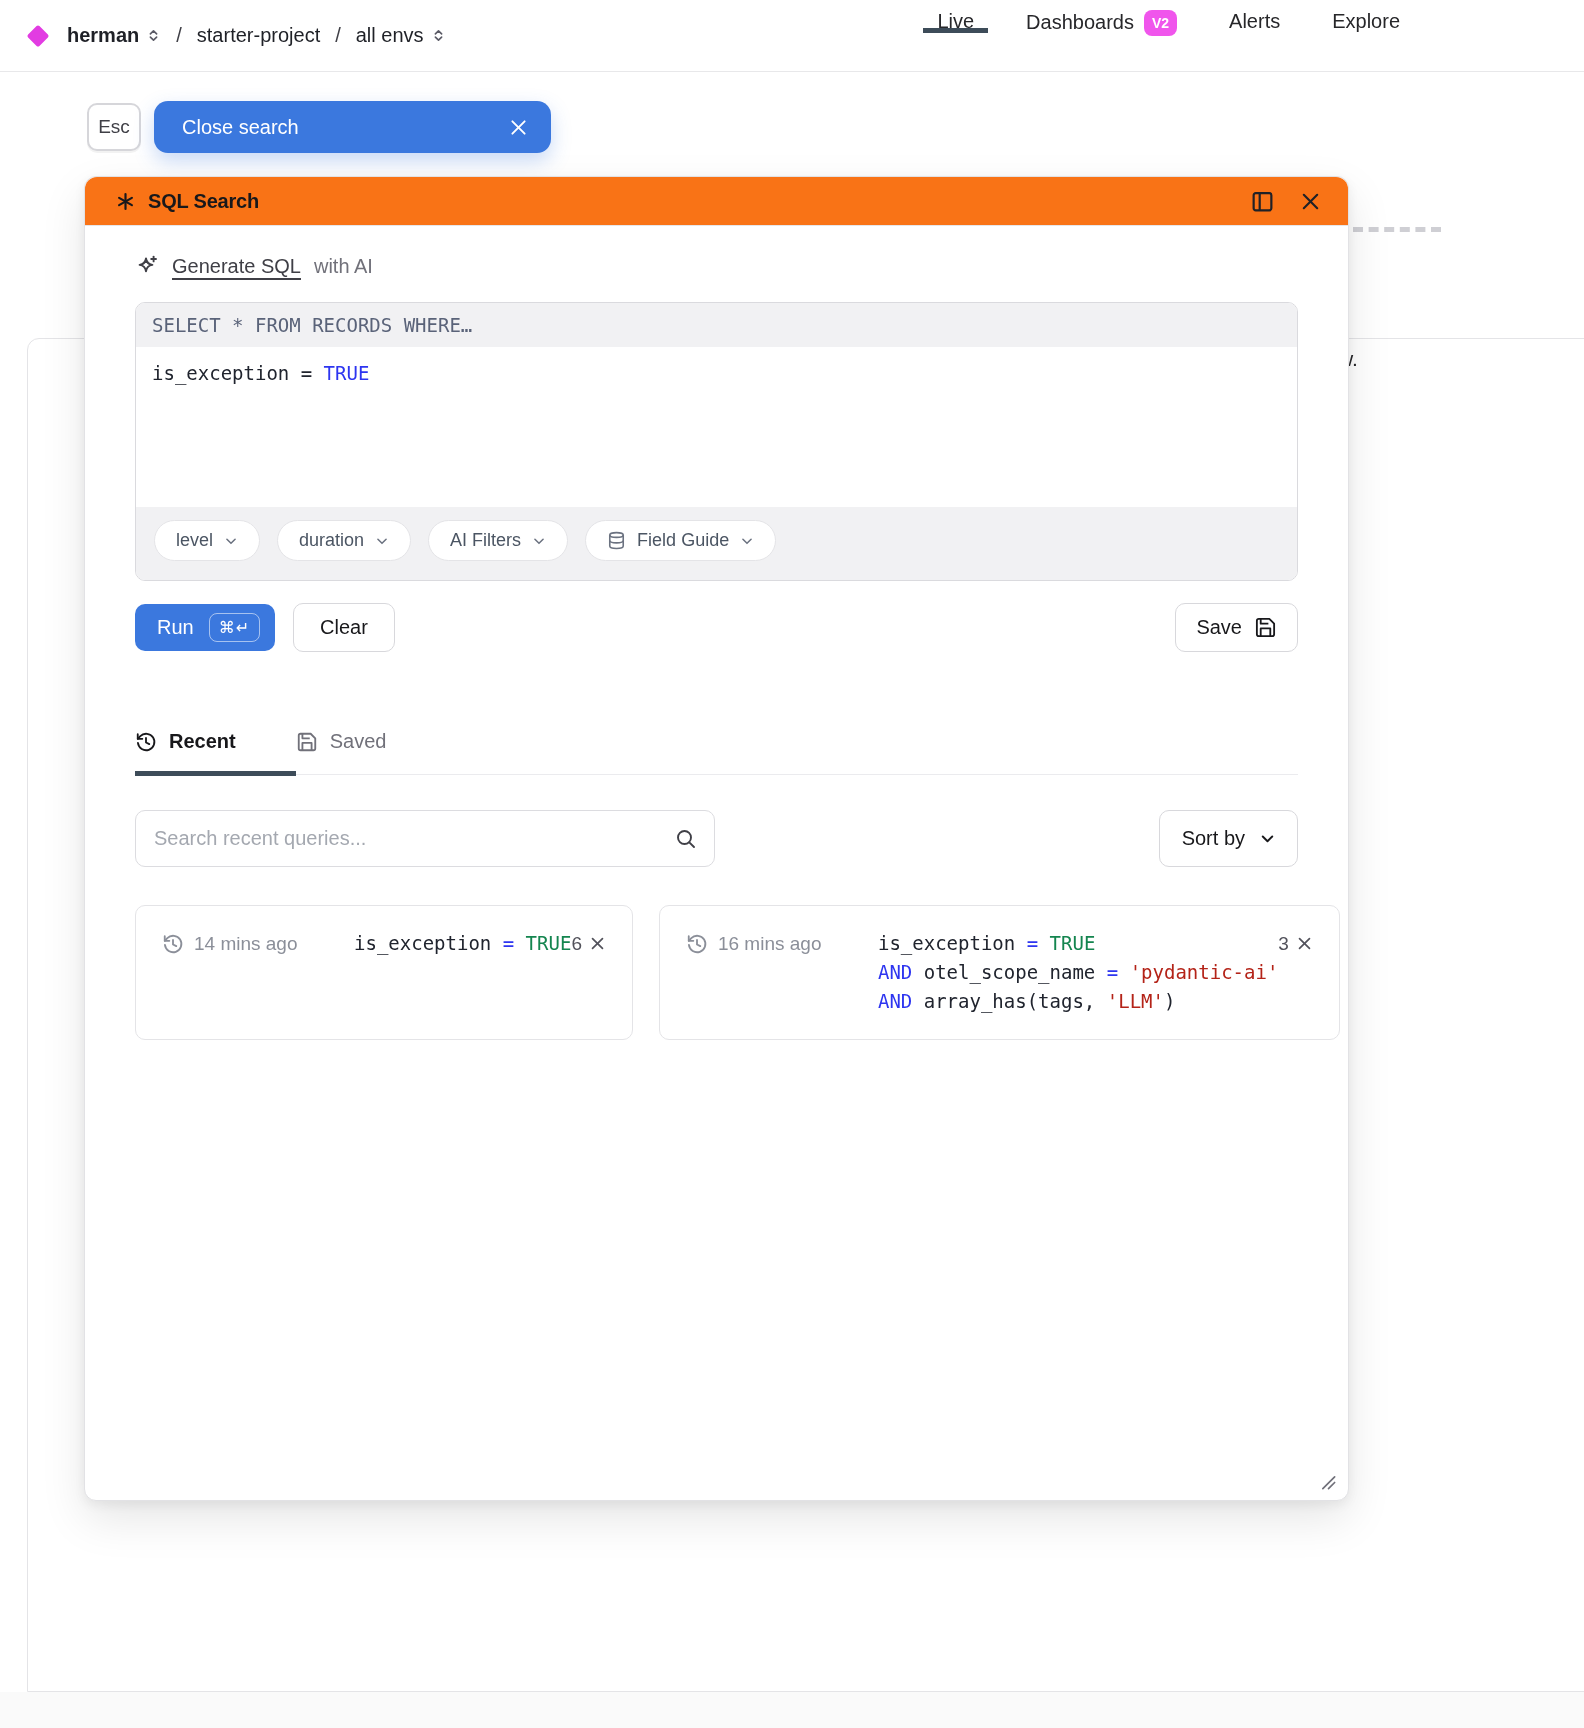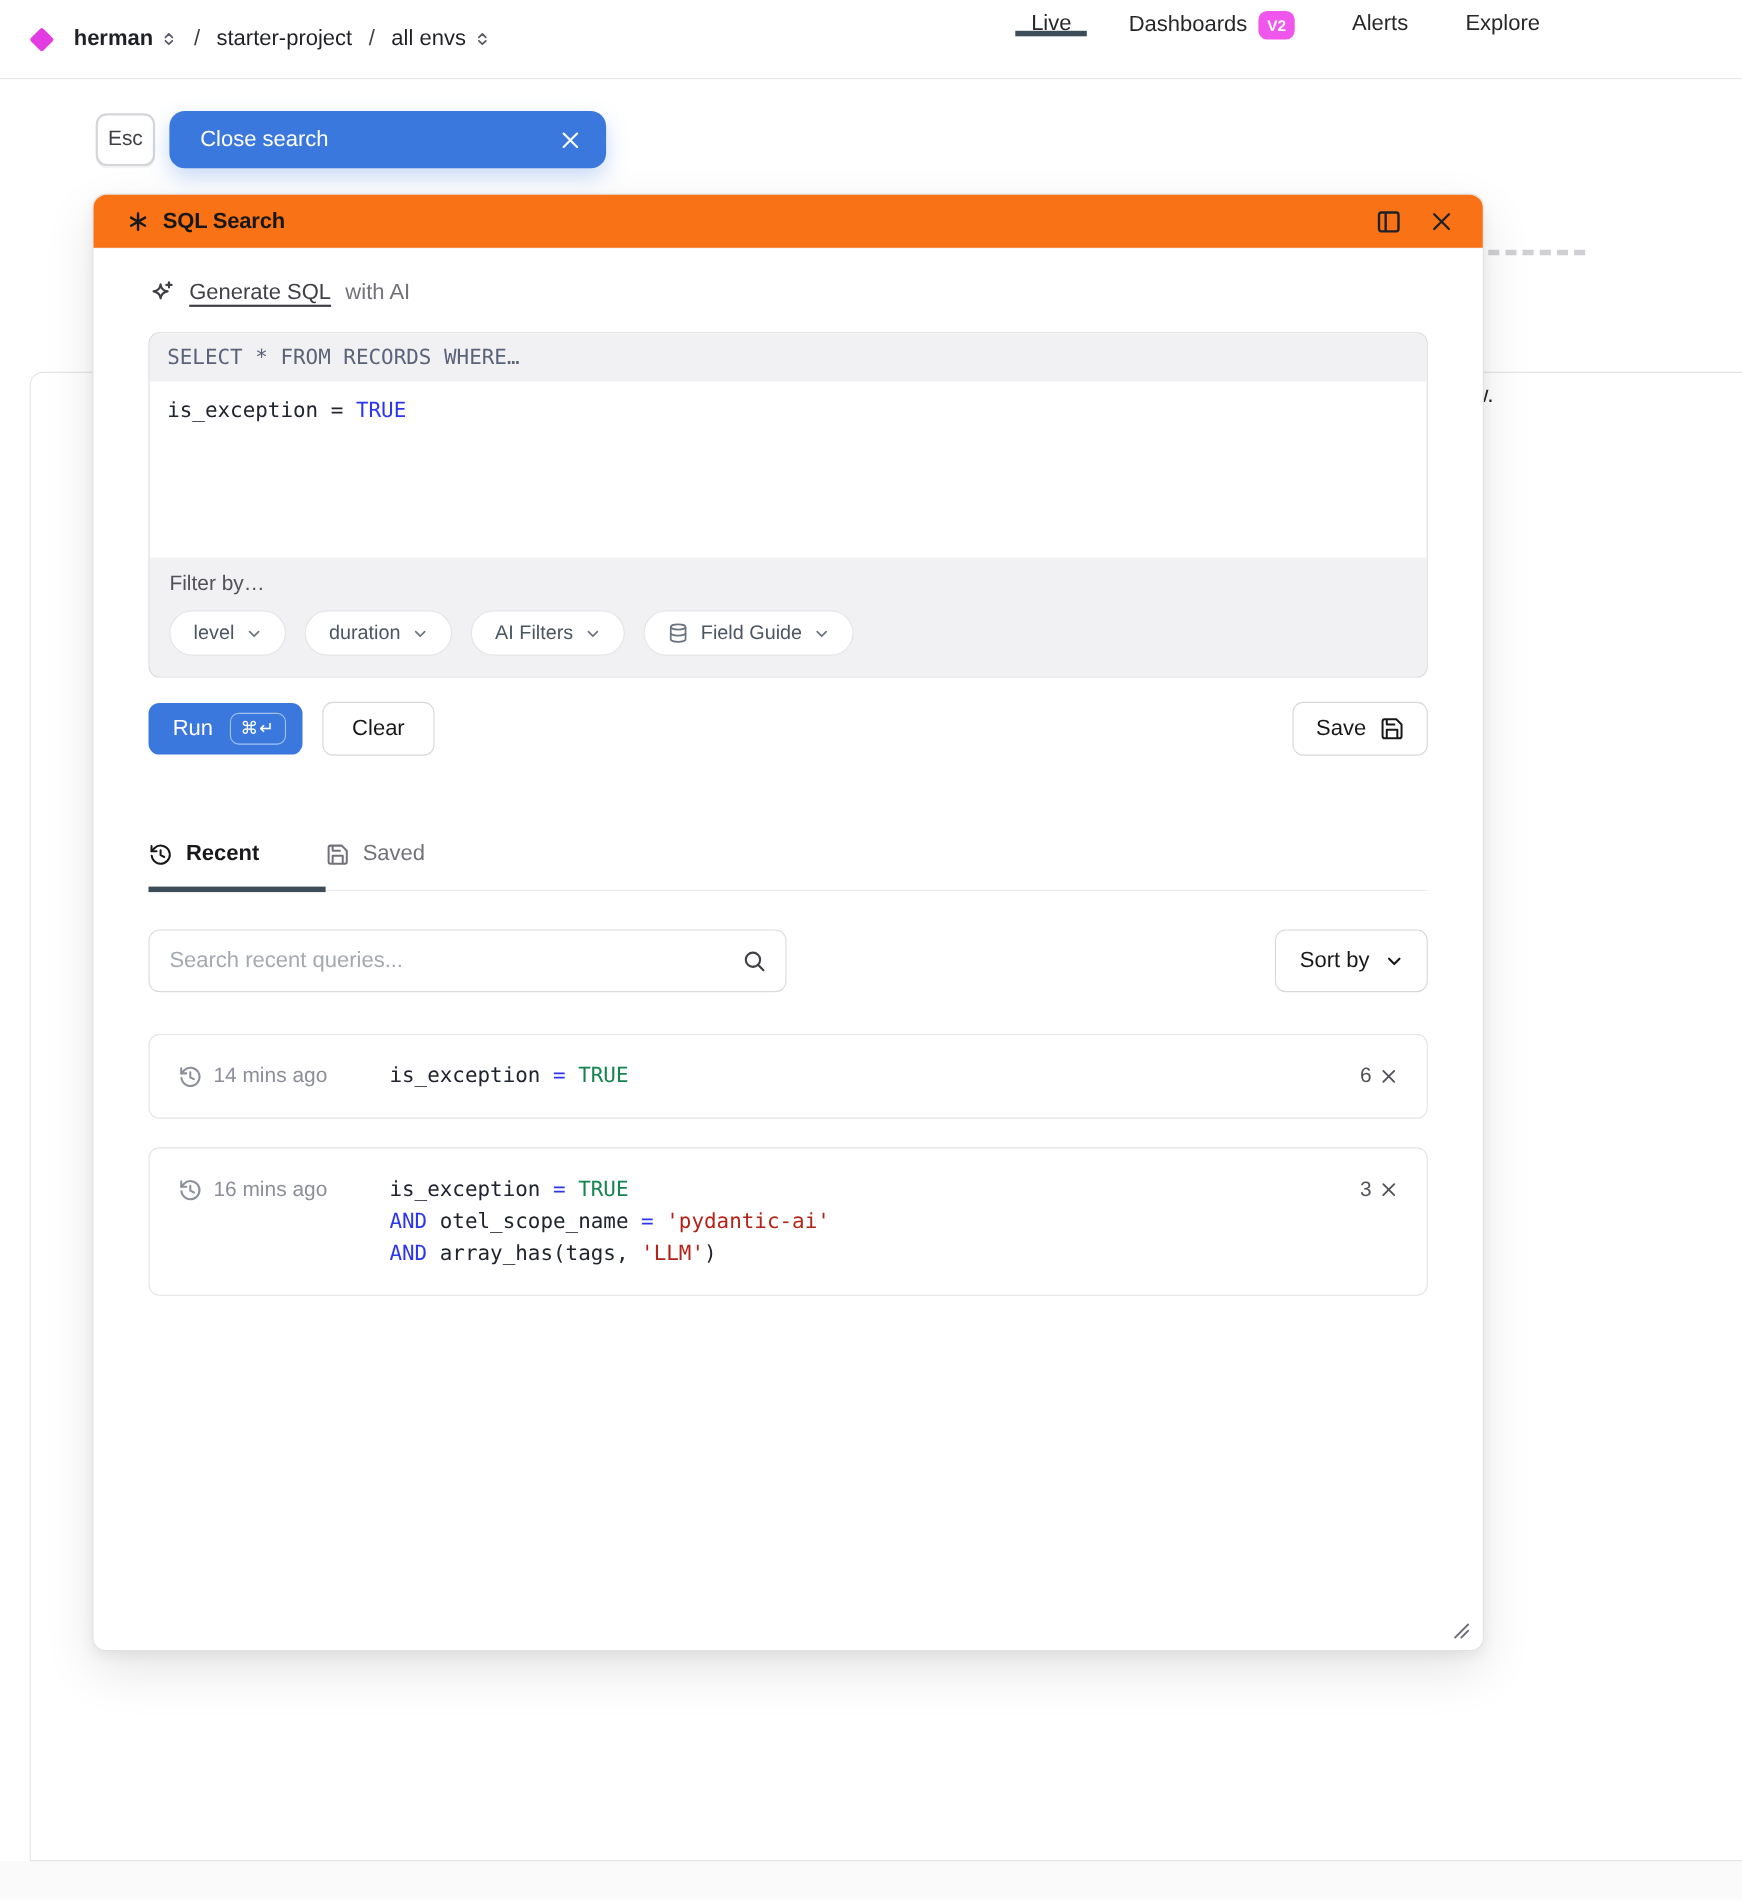--- a/index.html
+++ b/index.html
@@ -124,21 +124,21 @@
   .search-row { margin-top:35px; display:flex; align-items:center; justify-content:space-between; }
   .search-box { position:relative; width:580px; }
   .search-box input {
     width:100%; height:57px; border:1.5px solid #dcdce0; border-radius:10px;
     padding:0 58px 0 18px; font-size:20px; font-family:inherit; color:#18181b; outline:none;
   }
   .search-box input::placeholder { color:#a4a8b0; }
   .search-ic { position:absolute; right:17px; top:50%; transform:translateY(-50%); color:#3f3f46; }
   .sort-btn { display:inline-flex; align-items:center; gap:13px; height:57px; padding:0 20px 0 22px; font-size:20px; font-weight:500; background:#fff; border:1.5px solid #d8d8dc; border-radius:10px; }
 
-  .recent-list { margin-top:38px; display:flex; flex-direction:column; gap:26px; }
+  .recent-list { margin-top:38px; display:flex; flex-direction:row; gap:26px; }
   .recent-row {
     border:1.5px solid #e4e4e7; border-radius:10px; padding:23px 26px;
     display:flex; align-items:flex-start; cursor:pointer; background:#fff;
   }
   .row-time { display:flex; align-items:center; gap:10px; color:#8b8f99; font-size:19px; width:192px; flex:none; height:29px; }
   .row-code { font-family:"DejaVu Sans Mono", monospace; font-size:19px; line-height:29px; color:#20242e; white-space:pre; flex:1; }
   .row-count { margin-left:auto; display:flex; align-items:center; gap:7px; color:#52525b; font-size:19px; height:29px; }
   .row-count svg { color:#52525b; }
 
   .tok-op, .tok-kw { color:#2d35f0; }
@@ -241,21 +241,20 @@
           <line x1="16.2" y1="5" x2="21" y2="5"></line>
         </svg>
       <a class="generate-link">Generate SQL</a>
       <span class="generate-suffix">with AI</span>
     </div>
 
     <div class="editor">
       <div class="editor-header">SELECT * FROM RECORDS WHERE…</div>
       <div class="editor-code" id="editor-code"><span class="tok-id">is_exception = </span><span class="tok-kw">TRUE</span></div>
       <div class="editor-filter">
-        <div class="filter-label">Filter by…</div>
         <div class="pills" id="filter-pills">
             <button class="pill">
               <span>level</span>
               <svg width="14" height="14" viewBox="0 0 24 24" fill="none" stroke="currentColor" stroke-width="2.6" stroke-linecap="round" stroke-linejoin="round">
                 <polyline points="5 9 12 16 19 9"></polyline>
               </svg>
             </button>
             <button class="pill">
               <span>duration</span>
               <svg width="14" height="14" viewBox="0 0 24 24" fill="none" stroke="currentColor" stroke-width="2.6" stroke-linecap="round" stroke-linejoin="round">

